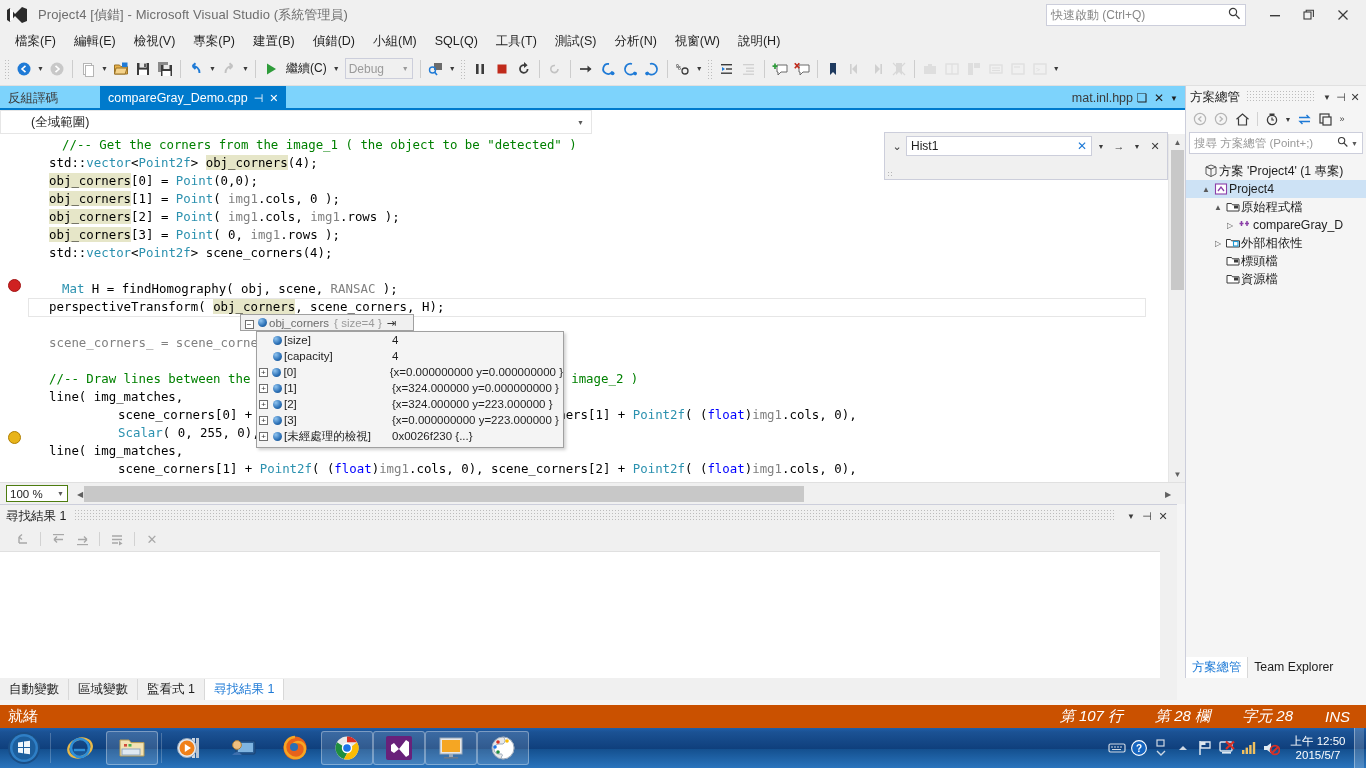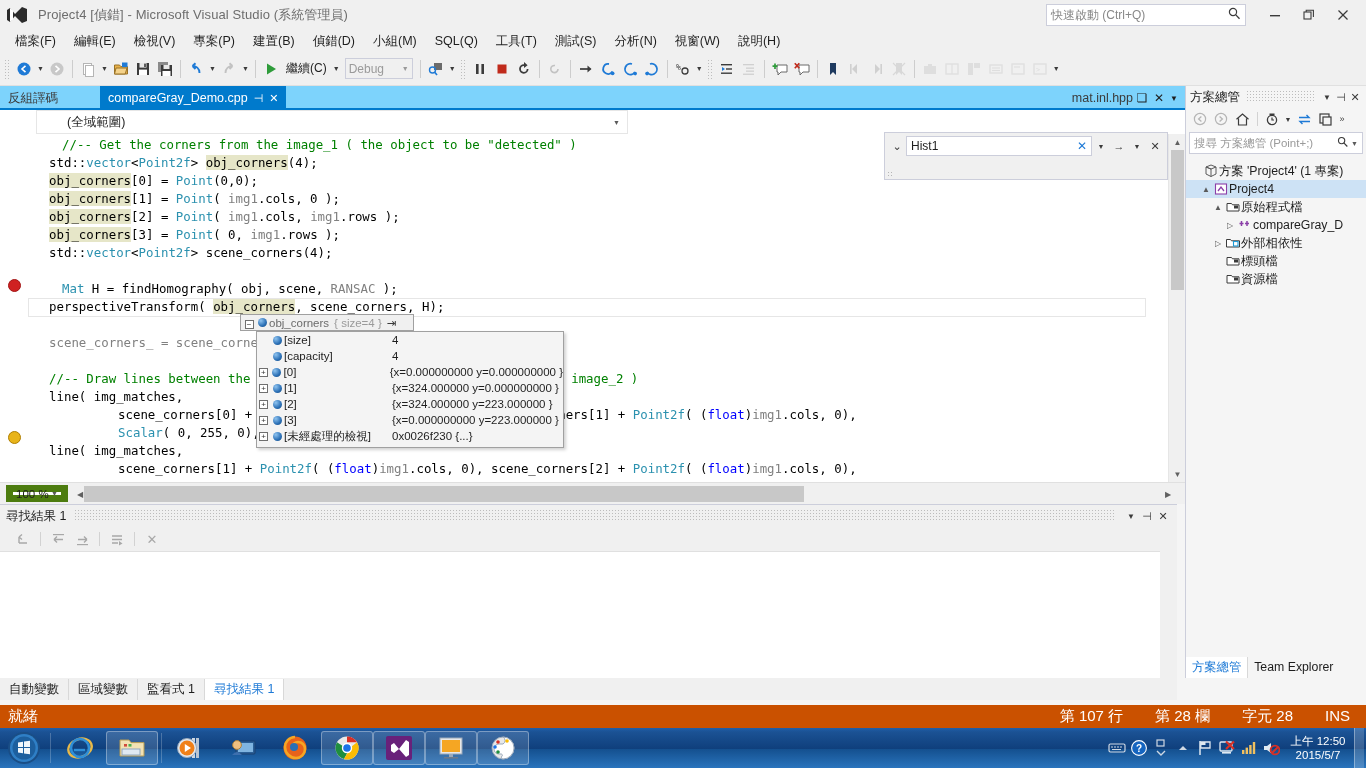--- a/index.html
+++ b/index.html
@@ -67,21 +67,21 @@
   .tab.active { background:#007acc; color:#fff; }
   .tab .tb-pin, .tab .tb-x { margin-left:6px; font-size:11px; }
   .tabrow-right { position:absolute; right:0; top:0; height:24px; display:flex; align-items:center; padding-right:4px;}
   .tabrow-right .mt { font-size:12.5px; color:#3b3b3b; }
   .tab-underline { position:absolute; left:0; bottom:0; width:1185px; height:2px; background:#007acc; }
 
   
   .navbar-row { position:absolute; left:0; top:110px; width:1185px; height:24px; background:#fff; display:flex; }
   .nav-combo {
     height:24px; border:1px solid #e6e6e6; background:#fff; display:flex; align-items:center;
-    padding:0 4px; font-size:12.5px; color:#1e1e1e; overflow:hidden;margin-left:36px;
+    padding:0 4px; font-size:12.5px; color:#1e1e1e; overflow:hidden;
   }
   .nav-combo.left { width:592px; }
   .nav-combo.right { width:593px; }
   .nav-combo .nc-ar { margin-left:auto; font-size:7px; color:#5a5a5a; padding:0 3px;}
   .nav-ico { margin-right:5px; }
 
   
   .editor {
     position:absolute; left:0; top:134px; width:1185px; height:348px;
     background:#fff; overflow:hidden;
@@ -146,21 +146,21 @@
   .dt-ball { width:14px; display:flex; align-items:center; justify-content:center; }
   .dt-name { width:108px; white-space:nowrap; overflow:hidden; }
   .dt-val { flex:1; white-space:nowrap; }
   .ball { width:9px; height:9px; border-radius:50%;
     background:radial-gradient(circle at 32% 30%, #8ec3f0 0%, #2a6fb5 60%, #17477d 100%); display:inline-block;}
   .plusbox { display:inline-block; width:9px; height:9px; border:1px solid #6f6f6f; background:#fff;
      font-size:8px; line-height:7px; text-align:center; color:#333; }
 
   
   .zoombar { position:absolute; left:0; top:482px; width:1185px; height:22px; background:#f0f0f0; border-top:1px solid #e0e0e0;}
-  .zoom-combo { position:absolute; left:6px; top:2px; width:62px; height:17px; background:#fff; border:7px solid #4d7c0f;
+  .zoom-combo { position:absolute; left:6px; top:2px; width:62px; height:17px; background:#fff; border:1px solid #4d7c0f;
      display:flex; align-items:center; padding:0 3px; font-size:11.5px;}
   .zoom-combo .za { margin-left:auto; font-size:7px; color:#5a5a5a;}
   .hscroll { position:absolute; left:74px; top:3px; width:1100px; height:16px; background:#f0f0f0;}
   .hscroll .hthumb { position:absolute; left:10px; top:0; width:720px; height:16px; background:#c8c8c8;}
   .hscroll .ha { position:absolute; top:0; width:12px; height:16px; display:flex;align-items:center;justify-content:center;font-size:8px;color:#606060;}
 
   
   .findres {
     position:absolute; left:0; top:504px; width:1177px; height:174px;
     background:#f0f0f0; border-top:1px solid #cccedb;
@@ -201,21 +201,21 @@
   .se-bottabs { position:absolute; left:0; bottom:0; width:181px; height:22px; background:#f5f5f5; display:flex; align-items:center;}
   .se-bt { padding:2px 6px; font-size:12.3px; color:#1e1e1e; white-space:nowrap;}
   .se-bt.active { color:#1e7ad6; background:#fff; border-right:1px solid #d8d8d8;}
 
   
   .statusbar {
     position:absolute; left:0; top:705px; width:1366px; height:23px;
     background:#ca5100; color:#fff; display:flex; align-items:center; font-size:15px;
   }
   .sb-ready { padding-left:8px; }
-  .sb-right { margin-left:auto; display:flex; align-items:flex-start; }
+  .sb-right { margin-left:auto; display:flex; align-items:center;font-style:italic; }
   .sb-cell { padding:0 16px; white-space:nowrap; }
 
   
   .taskbar {
     position:absolute; left:0; top:728px; width:1366px; height:40px;
     background:linear-gradient(to bottom,#1f5ea8 0%, #1b5294 10%, #0f3f7c 52%, #14508f 53%, #2a74bd 100%);
     display:flex; align-items:center;
   }
   .startorb {
     width:46px; height:38px; margin-left:1px; display:flex; align-items:center; justify-content:center;

